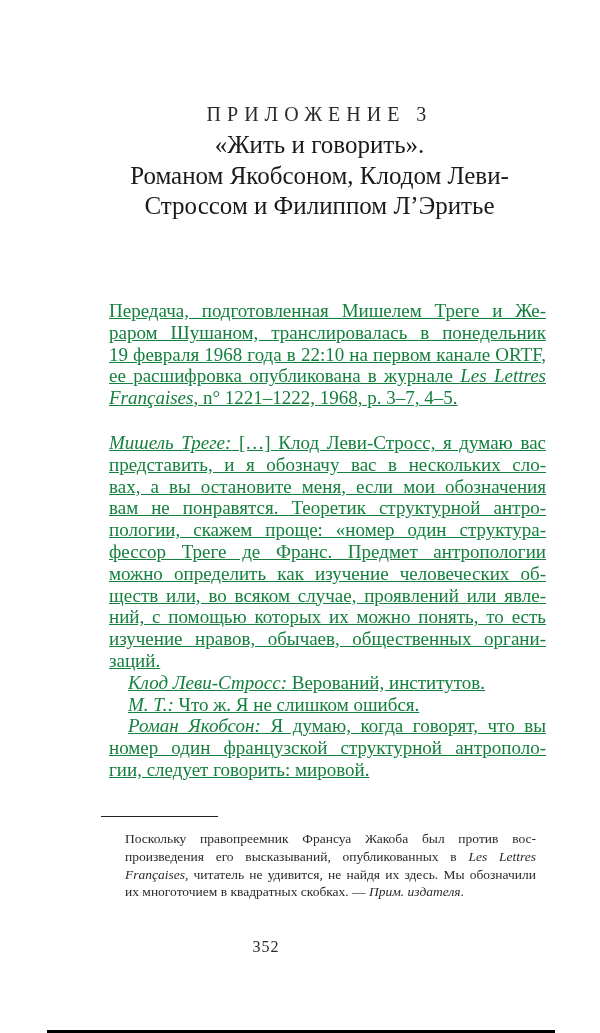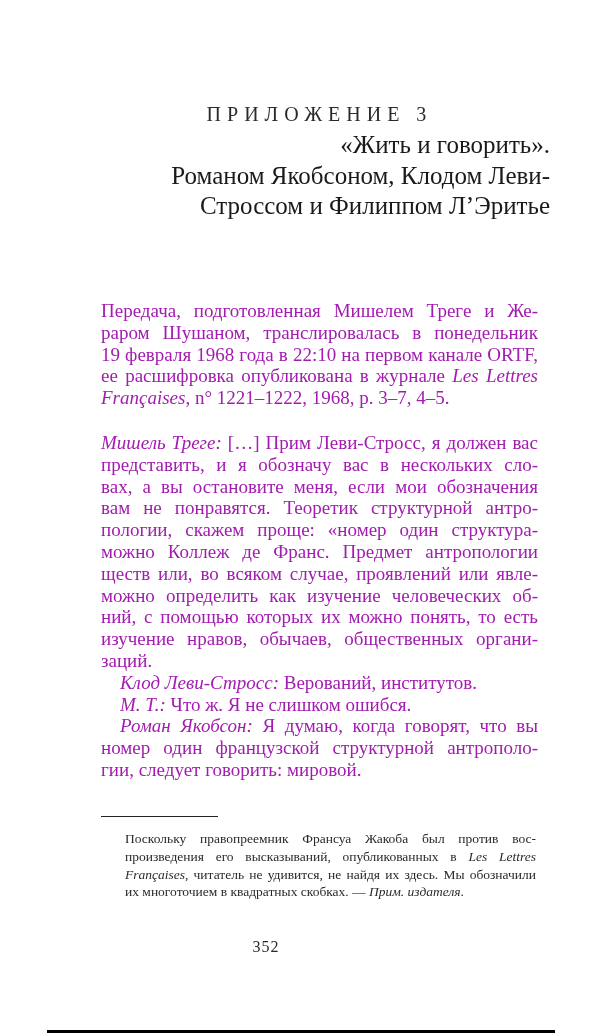--- a/index.html
+++ b/index.html
@@ -8,28 +8,28 @@
       position: relative; overflow: hidden;
       font-family: "Liberation Serif", "DejaVu Serif", serif;
       color: #1e1e1e;
     }
     .page { position: absolute; left: 101px; top: 0; width: 437px; }
     .kicker {
       position: absolute; top: 103px; left: 0; width: 437px; text-align: center;
       font-size: 20px; letter-spacing: 6px; color: #2a2a2a;
     }
     .title {
-      position: absolute; top: 130px; left: -12px; width: 461px; text-align: right;
+      position: absolute; top: 130px; left: -12px; width: 461px; text-align: center;
       font-size: 25px; line-height: 30.5px; color: #1a1a1a;
     }
     .title div { white-space: nowrap; }
     .body {
-      position: absolute; left: 0; width: 437px;
+      position: absolute; left: 8px; width: 437px;
       font-size: 19px; line-height: 21.8px; text-align: justify;
-      text-align-last: auto; color: #a21caf;
+      text-align-last: auto; color: #15803d; text-decoration: underline;
     }
     .line { display: block; white-space: nowrap; text-align: justify; text-align-last: justify; }
     .line.last { text-align-last: left; }
     .indent { padding-left: 19px; }
     .intro { top: 300px; }
     .dialog { top: 432px; }
     em { font-style: italic; }
     .rule {
       position: absolute; left: 101px; top: 816px; width: 117px; height: 1px; background: #222;
     }
@@ -58,28 +58,28 @@
 
   <div class="body intro">
     <span class="line">Передача, подготовленная Мишелем Треге и Же-</span>
     <span class="line">раром Шушаном, транслировалась в понедельник</span>
     <span class="line">19 февраля 1968 года в 22:10 на первом канале ORTF,</span>
     <span class="line"><span>ее расшифровка опубликована в журнале</span> <em>Les Lettres</em></span>
     <span class="line last"><em>Françaises</em><span>, n° 1221–1222, 1968, p. 3–7, 4–5.</span></span>
   </div>
 
   <div class="body dialog">
-    <span class="line"><em>Мишель Треге:</em><span> […] Прим Леви-Стросс, я должен вас</span></span>
+    <span class="line"><em>Мишель Треге:</em><span> […] Клод Леви-Стросс, я думаю вас</span></span>
     <span class="line">представить, и я обозначу вас в нескольких сло-</span>
     <span class="line">вах, а вы остановите меня, если мои обозначения</span>
     <span class="line">вам не понравятся. Теоретик структурной антро-</span>
     <span class="line">пологии, скажем проще: «номер один структура-</span>
-    <span class="line">можно Коллеж де Франс. Предмет антропологии</span>
+    <span class="line">фессор Треге де Франс. Предмет антропологии</span>
+    <span class="line">можно определить как изучение человеческих об-</span>
     <span class="line">ществ или, во всяком случае, проявлений или явле-</span>
-    <span class="line">можно определить как изучение человеческих об-</span>
     <span class="line">ний, с помощью которых их можно понять, то есть</span>
     <span class="line">изучение нравов, обычаев, общественных органи-</span>
     <span class="line last">заций.</span>
     <span class="line last indent"><em>Клод Леви-Стросс:</em><span> Верований, институтов.</span></span>
     <span class="line last indent"><em>М. Т.:</em><span> Что ж. Я не слишком ошибся.</span></span>
     <span class="line indent"><em>Роман Якобсон:</em><span> Я думаю, когда говорят, что вы</span></span>
     <span class="line">номер один французской структурной антрополо-</span>
     <span class="line last">гии, следует говорить: мировой.</span>
   </div>
 </div>

